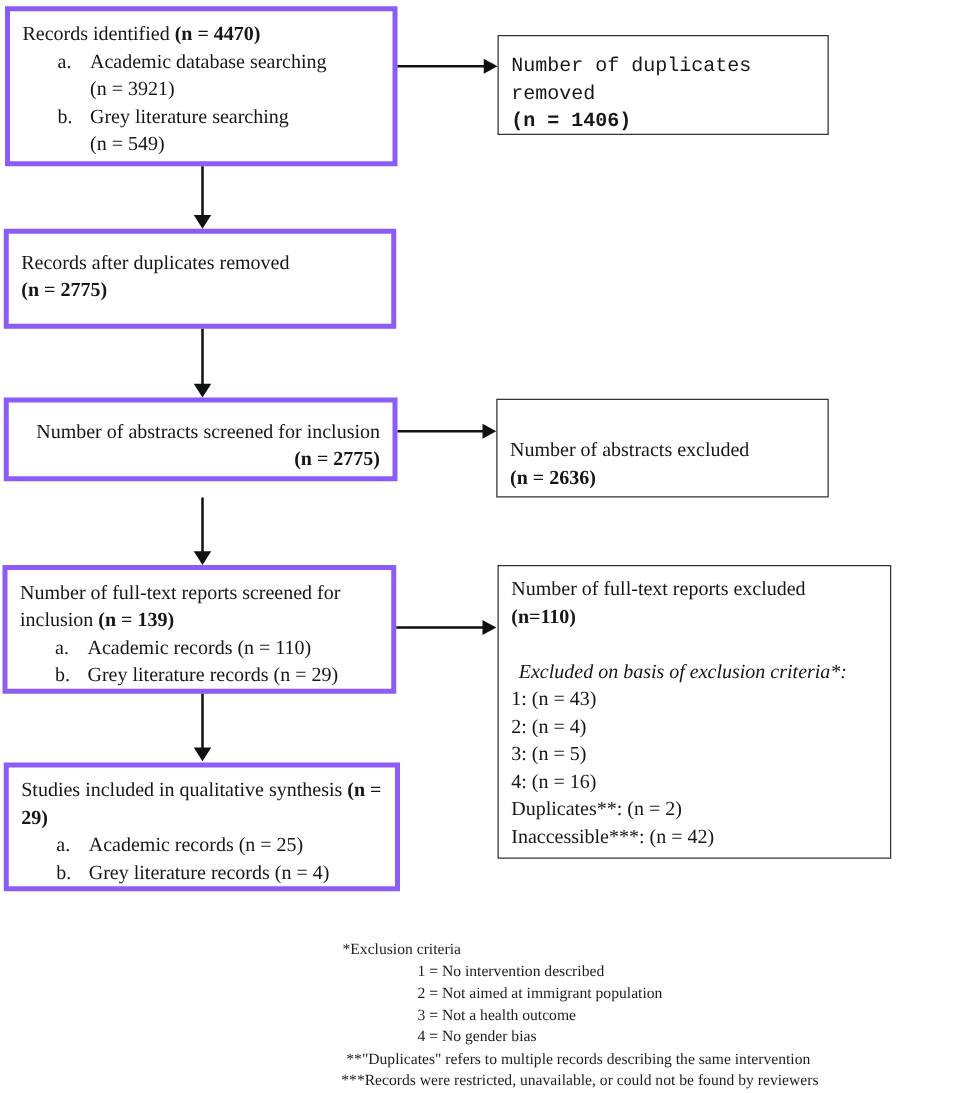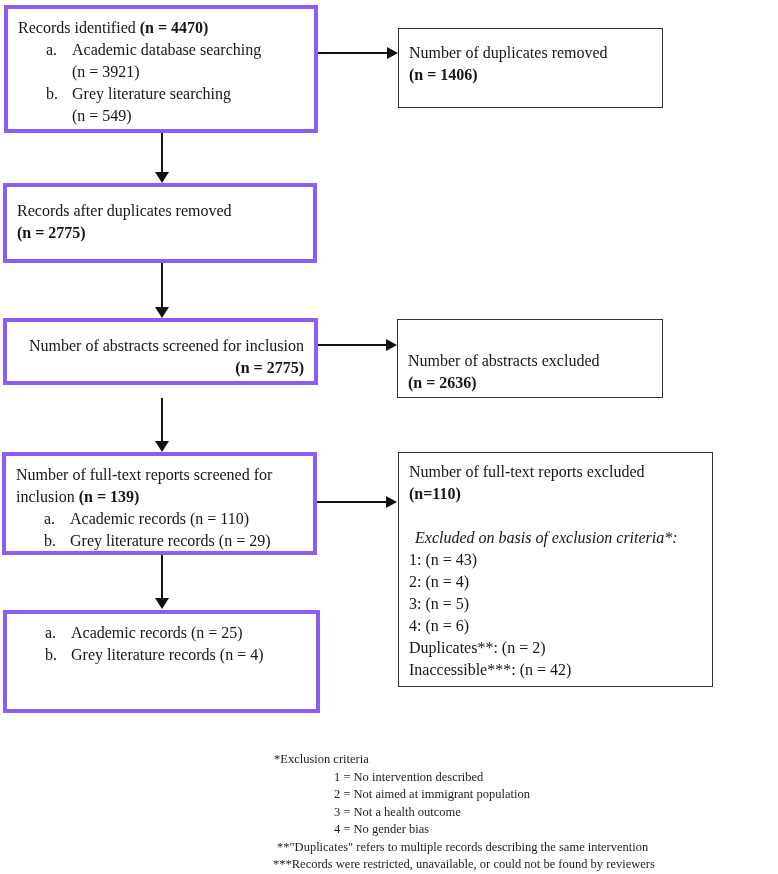--- a/index.html
+++ b/index.html
@@ -63,21 +63,21 @@
     <div class="li">
       <span class="marker">a.</span>
       <span class="li-body"><span>Academic database searching</span><br><span>(n = 3921)</span></span>
     </div>
     <div class="li">
       <span class="marker">b.</span>
       <span class="li-body"><span>Grey literature searching</span><br><span>(n = 549)</span></span>
     </div>
   </div>
 
-  <div class="box thin" style="left:398px;top:28px;width:265px;height:80px;padding-top:13px;">
+  <div class="box thin" style="left:398px;top:28px;width:265px;height:80px;padding-top:13px;font-family:Liberation Mono, monospace;">
     <div>Number of duplicates removed</div>
     <div class="b">(n = 1406)</div>
   </div>
 
   <div class="box" style="left:3px;top:183px;width:314px;height:80px;padding-top:13px;">
     <div>Records after duplicates removed</div>
     <div class="b">(n = 2775)</div>
   </div>
 
   <div class="box" style="left:3px;top:318px;width:315px;height:67px;padding-top:13px;text-align:right;">
@@ -102,26 +102,27 @@
   </div>
 
   <div class="box thin" style="left:398px;top:452px;width:315px;height:235px;">
     <div>Number of full-text reports excluded</div>
     <div class="b">(n=110)</div>
     <div style="height:22px;"></div>
     <div class="it" style="margin-left:6px;">Excluded on basis of exclusion criteria*:</div>
     <div>1: (n = 43)</div>
     <div>2: (n = 4)</div>
     <div>3: (n = 5)</div>
-    <div>4: (n = 6)</div>
+    <div>4: (n = 16)</div>
     <div>Duplicates**: (n = 2)</div>
     <div>Inaccessible***: (n = 42)</div>
   </div>
 
   <div class="box" style="left:3px;top:610px;width:317px;height:103px;">
+    <div><span>Studies included in qualitative synthesis </span><span class="b">(n = 29)</span></div>
     <div class="li">
       <span class="marker">a.</span>
       <span class="li-body">Academic records (n = 25)</span>
     </div>
     <div class="li">
       <span class="marker">b.</span>
       <span class="li-body">Grey literature records (n = 4)</span>
     </div>
   </div>
 

